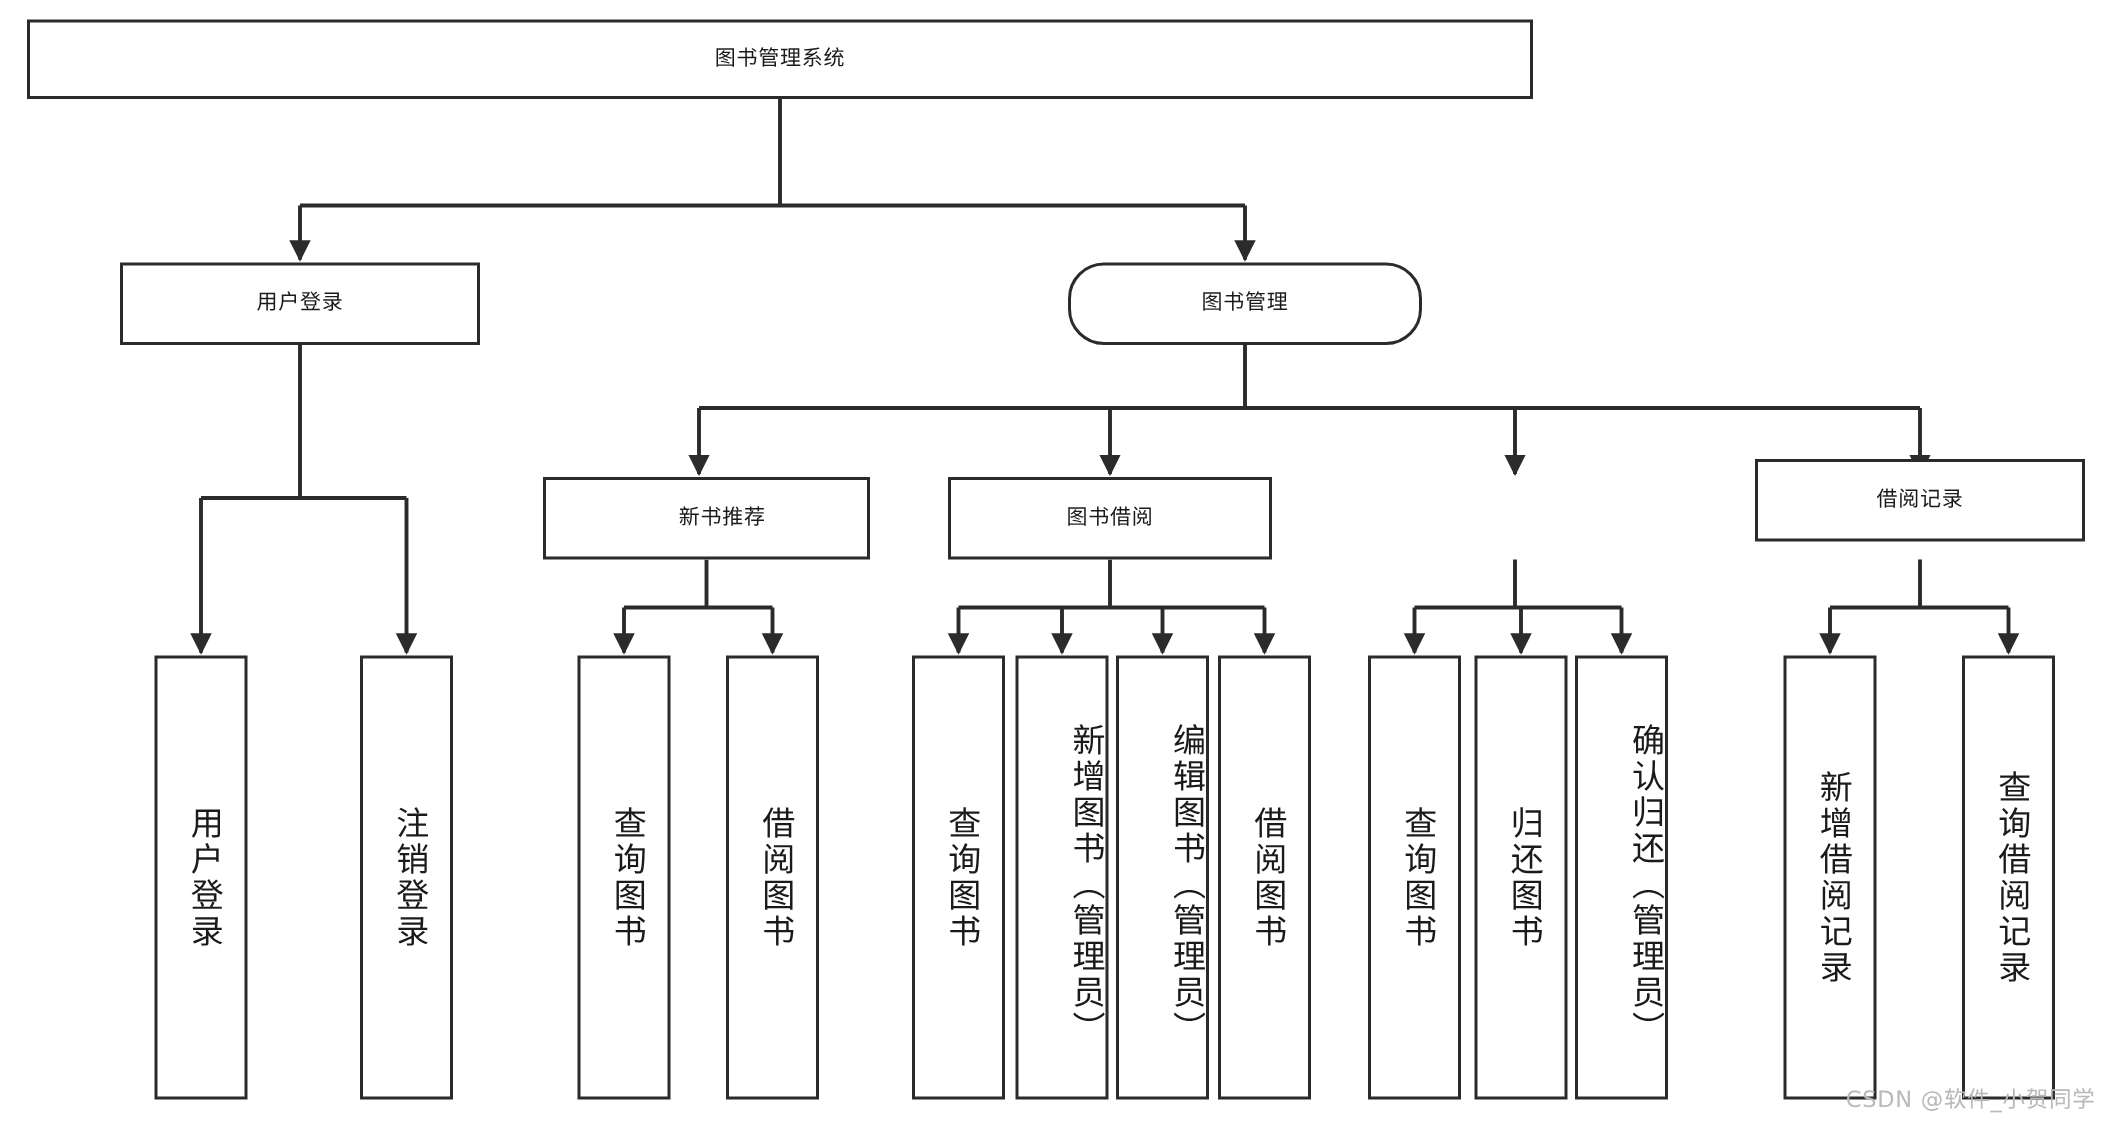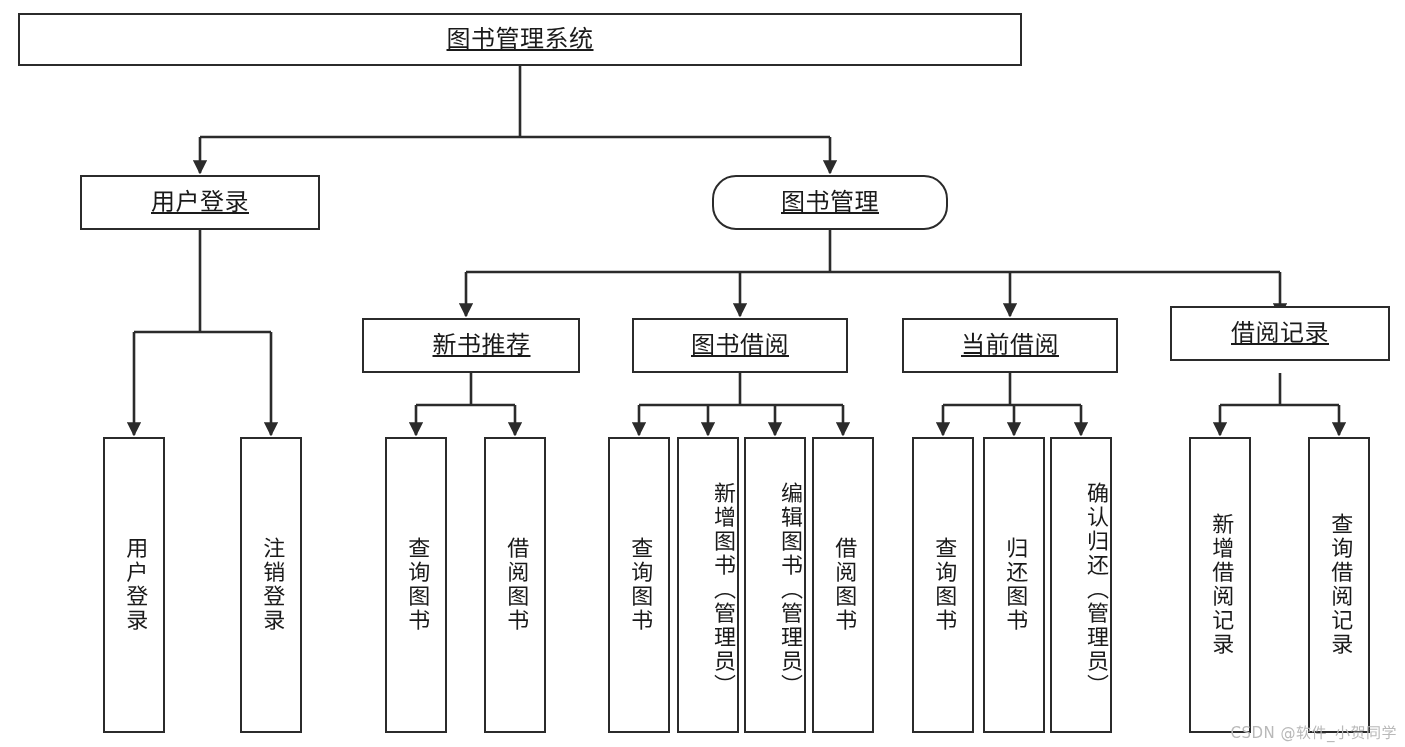--- a/index.html
+++ b/index.html
@@ -30,25 +30,24 @@
     position: absolute;
     box-sizing: border-box;
     border: 2px solid #2b2b2b;
     background: #ffffff;
     display: flex;
     align-items: center;
     justify-content: center;
     color: #1a1a1a;
   }
   .node-h {
-    font-size: 24px;
+    font-size: 14px;
     line-height: 1.2;
     letter-spacing: 0.5px;
     white-space: nowrap;
-    text-decoration: underline;
   }
   .node-v {
     writing-mode: vertical-rl;
     text-orientation: upright;
     font-size: 22px;
     line-height: 1.38;
     letter-spacing: 2px;
     align-items: flex-start;
     justify-content: center;
     padding-top: 10px;
@@ -139,23 +138,20 @@
   </div>
 
   <div class="node node-h" style="left:362px; top:318px; width:218px; height:55px;padding-left:21px;">
     <span>新书推荐</span>
   </div>
 
   <div class="node node-h" style="left:632px; top:318px; width:216px; height:55px;">
     <span>图书借阅</span>
   </div>
 
-  <div class="node node-h" style="left:902px; top:318px; width:216px; height:55px;">
-    <span>当前借阅</span>
-  </div>
 
   <div class="node node-h" style="left:1170px; top:306px; width:220px; height:55px;">
     <span>借阅记录</span>
   </div>
 
   <div class="node node-v center" style="left:103px; top:437px; width:62px; height:296px;">
     <span>用户登录</span>
   </div>
 
   <div class="node node-v center" style="left:240px; top:437px; width:62px; height:296px;">

